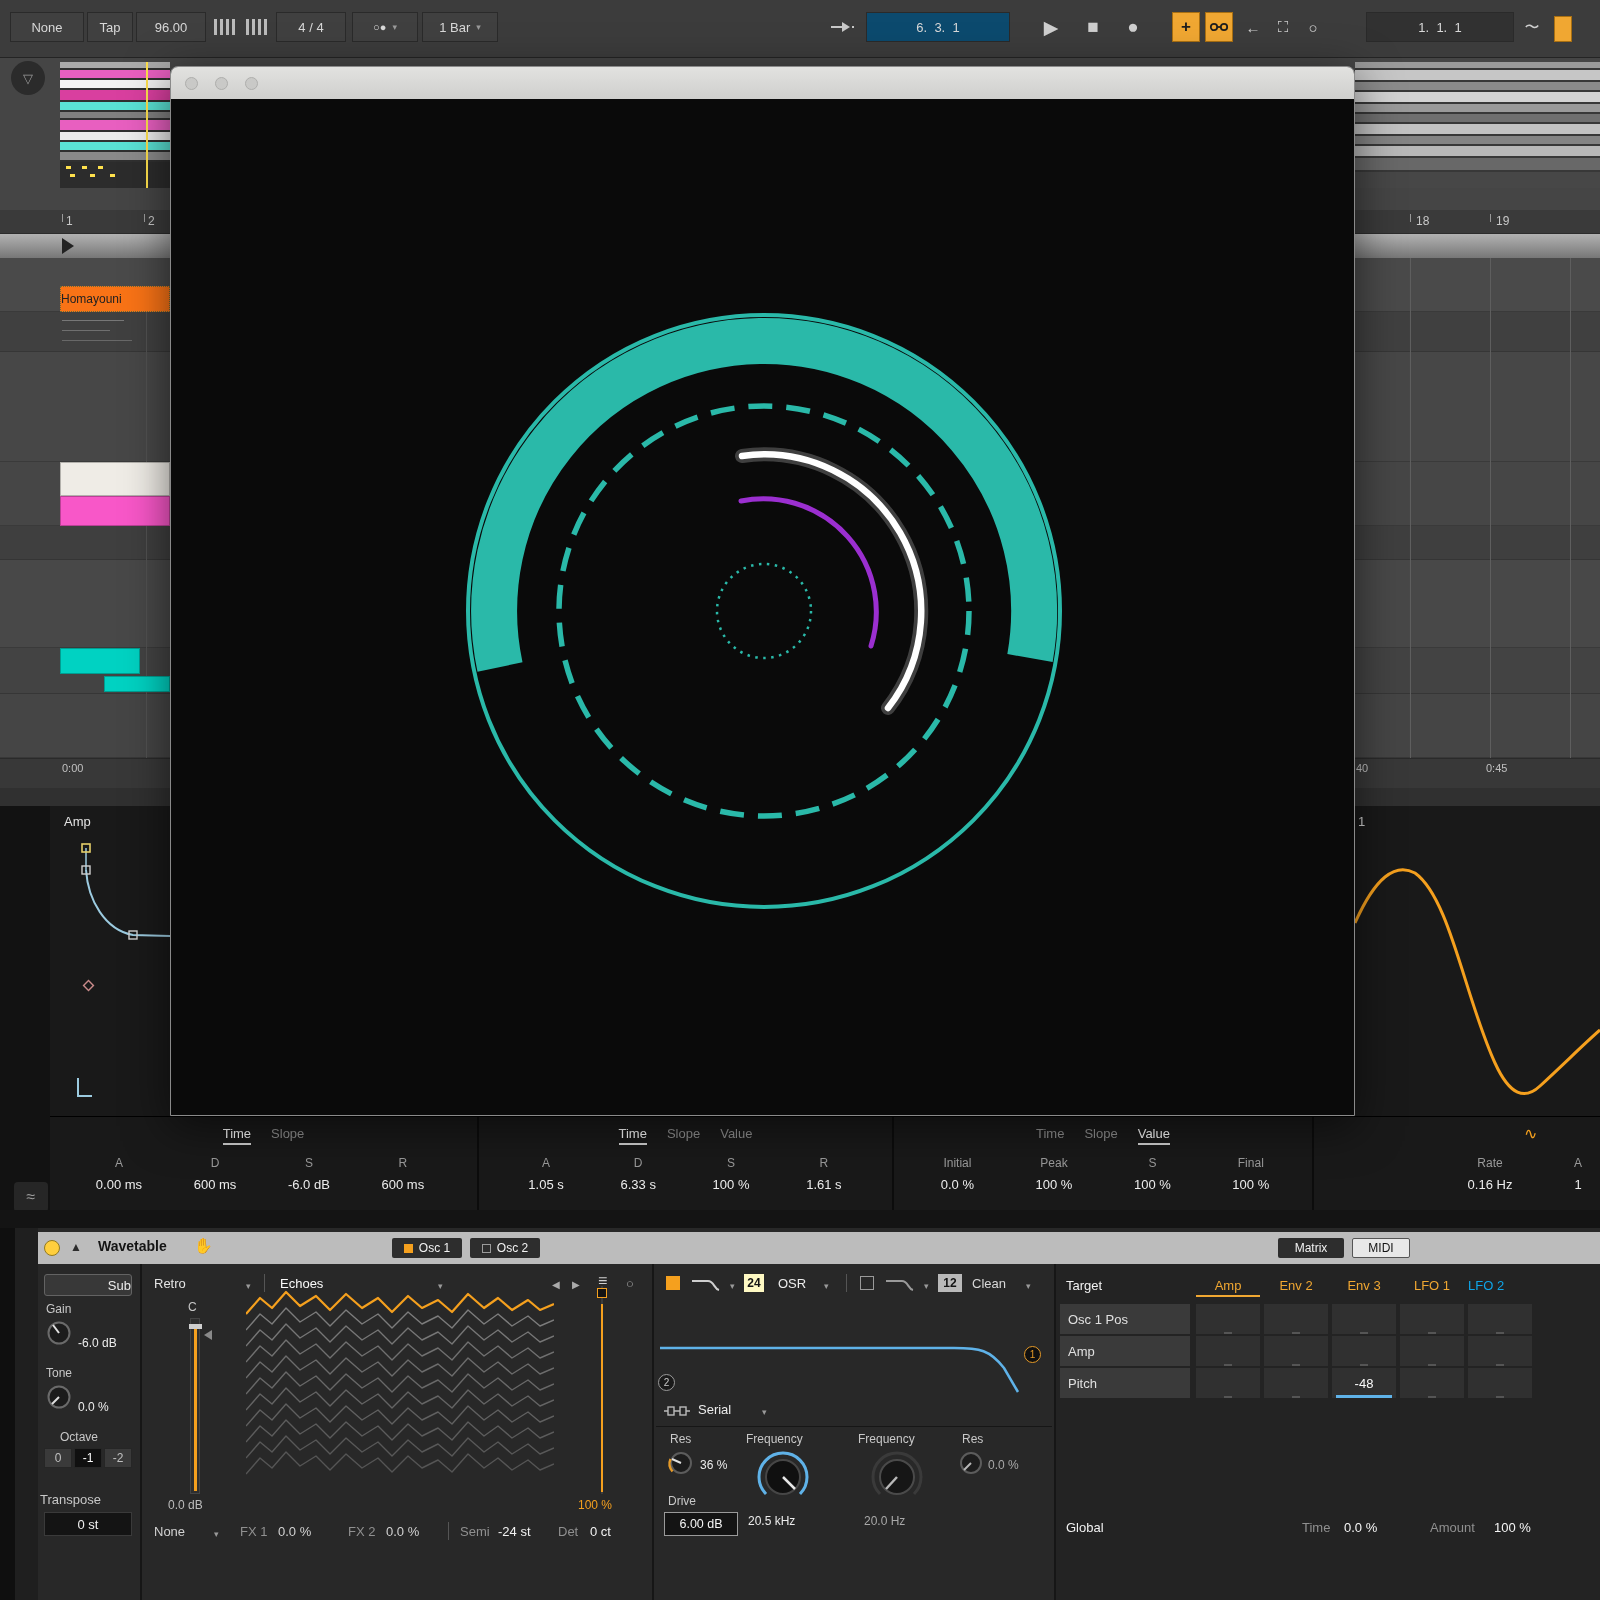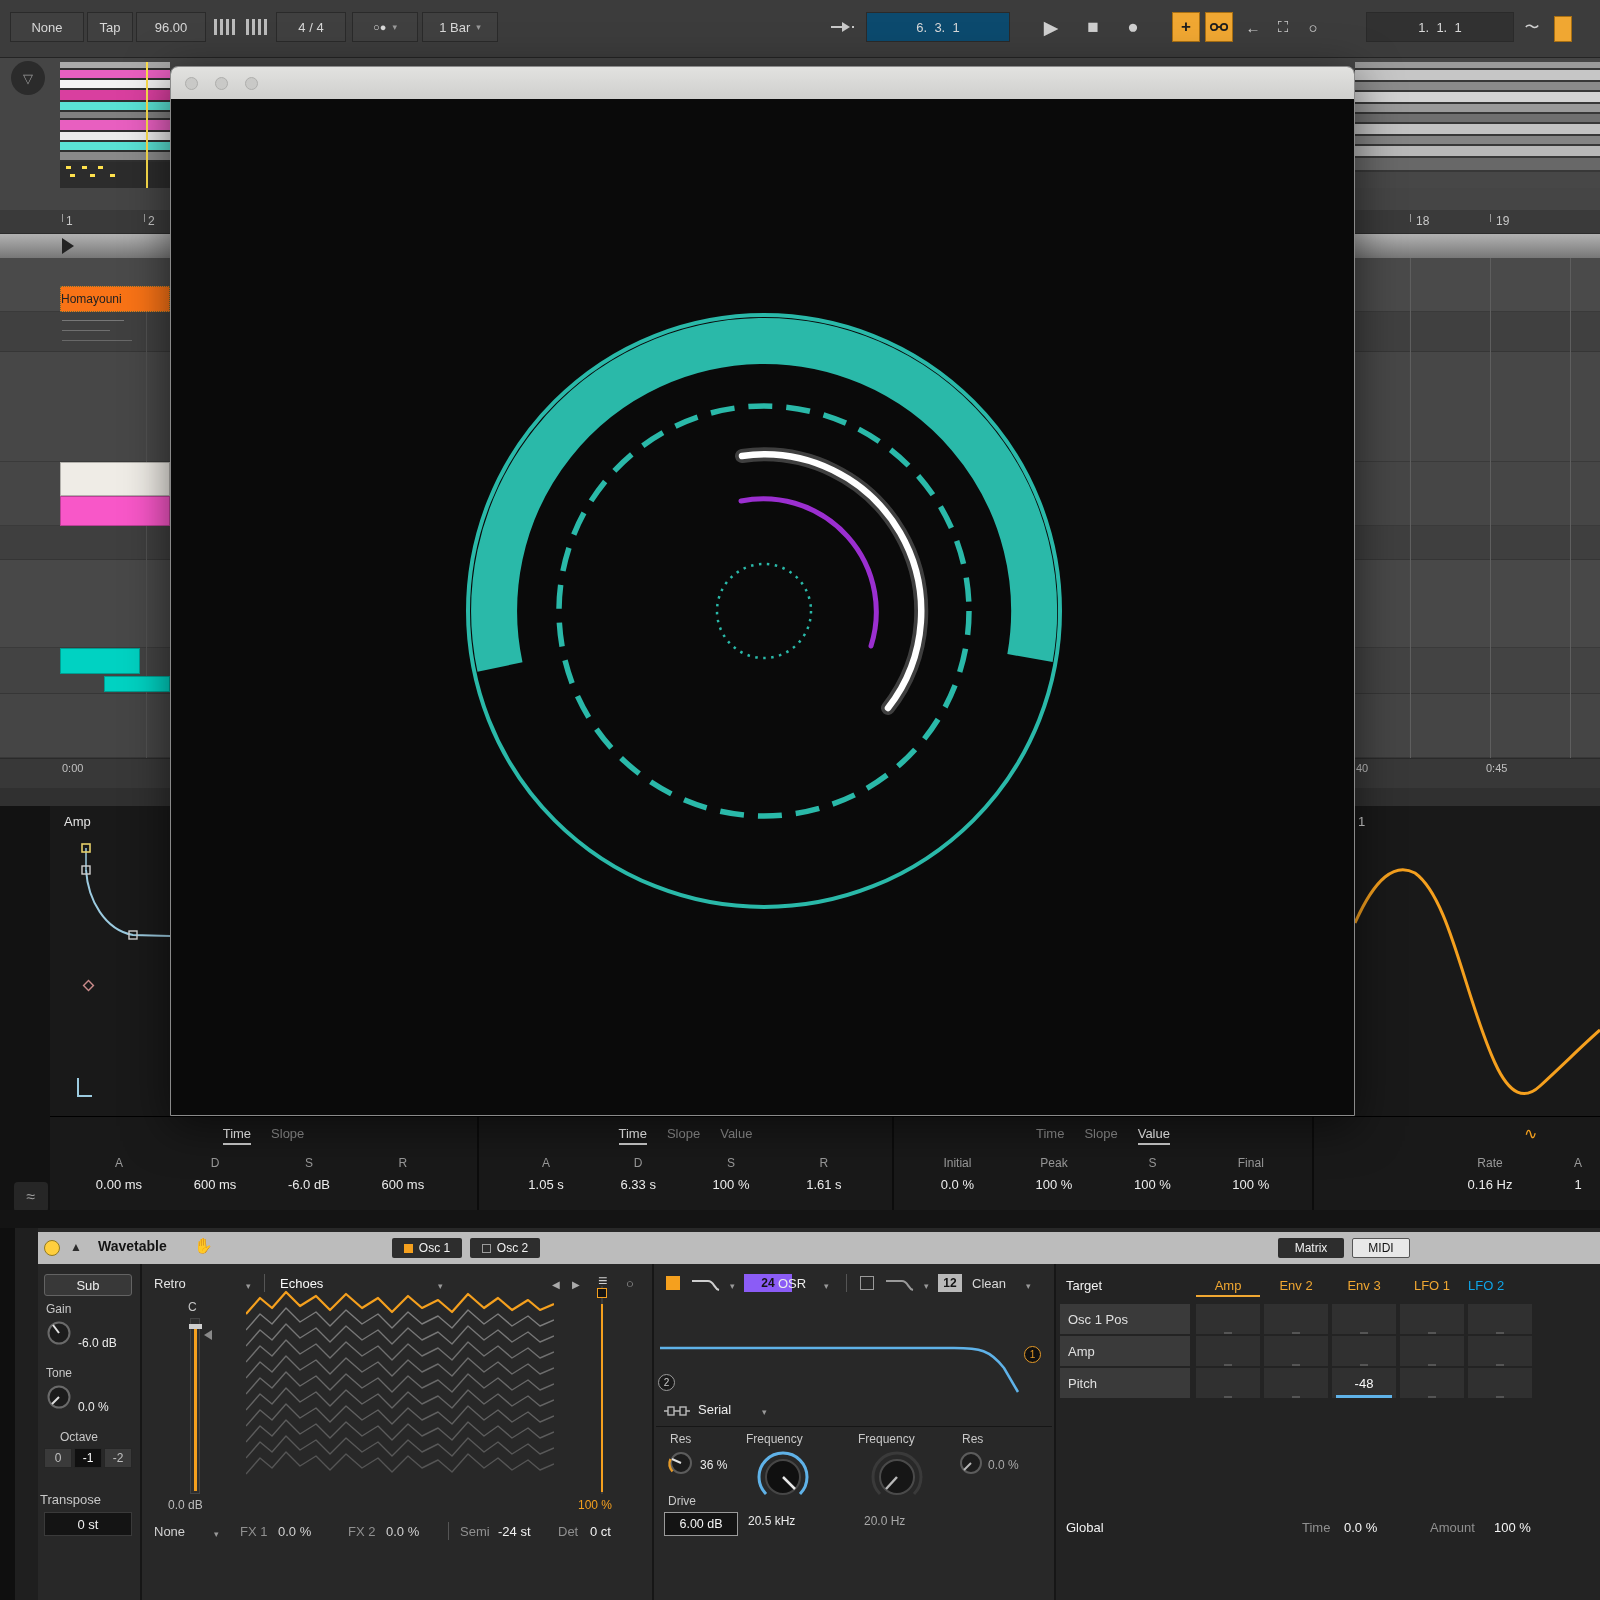--- a/index.html
+++ b/index.html
@@ -348,21 +348,21 @@
     </div>
   <div class="vtab" style="left:1352px;top:1238px;width:58px;background:#e8e8e8;color:#141414;border:1px solid #555">
       <span>MIDI</span>
     </div>
 
   <div class="ab" style="left:140px;top:1264px;width:2px;height:336px;background:#161616"></div>
   <div class="ab" style="left:652px;top:1264px;width:2px;height:336px;background:#161616"></div>
   <div class="ab" style="left:1054px;top:1264px;width:2px;height:336px;background:#161616"></div>
   <div class="ab" style="left:1056px;top:1264px;width:544px;height:336px;background:#232323"></div>
 
-  <div class="ab" style="left:44px;top:1274px;width:88px;height:22px;background:#383838;border:1px solid #636363;border-radius:3px;display:flex;align-items:center;justify-content:center;color:#ececec">
+  <div class="ab" style="left:44px;top:1274px;width:88px;height:22px;background:#383838;border:1px solid #636363;border-radius:3px;display:flex;align-items:center;justify-content:flex-end;color:#ececec">
       <span>Sub</span>
     </div>
   <span class="knoblbl" style="left:46px;top:1302px">Gain</span>
   <svg class="ab" style="left:44px;top:1318px" width="30" height="30" viewBox="0 0 30 30">
     <circle cx="15" cy="15" r="10.5" fill="#1c1c1c" stroke="#6a6a6a" stroke-width="2"></circle>
     <line x1="15" y1="15" x2="9" y2="7" stroke="#e0e0e0" stroke-width="2"></line>
   </svg>
   <span class="knobval" style="left:78px;top:1336px">-6.0 dB</span>
   <span class="knoblbl" style="left:46px;top:1366px">Tone</span>
   <svg class="ab" style="left:44px;top:1382px" width="30" height="30" viewBox="0 0 30 30">
@@ -438,21 +438,21 @@
   <span class="ab gray" style="left:460px;top:1524px">Semi</span>
   <span class="ab" style="left:498px;top:1524px;color:#f2f2f2">-24 st</span>
   <span class="ab gray" style="left:558px;top:1524px">Det</span>
   <span class="ab" style="left:590px;top:1524px;color:#f2f2f2">0 ct</span>
 
   <div class="ab" style="left:666px;top:1276px;width:14px;height:14px;background:#f5a01e"></div>
   <svg class="ab" style="left:690px;top:1276px" width="32" height="16" viewBox="0 0 32 16">
       <path d="M2,5 L18,5 C24,5 24,13 29,14" fill="none" stroke="#cfcfcf" stroke-width="2"></path>
     </svg>
   <span class="ab ddl" style="left:724px;top:1281px">▾</span>
-  <div class="obox" style="left:744px;top:1274px;width:48px;background:#8b5cf6;color:#141414">
+  <div class="obox" style="left:744px;top:1274px;width:20px;background:#fef9c3;color:#141414">
       <span>24</span>
     </div>
   <span class="ab" style="left:778px;top:1276px;color:#ececec"><span>OSR</span></span>
   <span class="ab ddl" style="left:818px;top:1281px">▾</span>
   <div class="ab" style="left:846px;top:1274px;width:1px;height:18px;background:#555"></div>
   <div class="ab" style="left:860px;top:1276px;width:14px;height:14px;border:1.6px solid #9a9a9a"></div>
   <svg class="ab" style="left:884px;top:1276px" width="32" height="16" viewBox="0 0 32 16">
       <path d="M2,5 L18,5 C24,5 24,13 29,14" fill="none" stroke="#9a9a9a" stroke-width="2"></path>
     </svg>
   <span class="ab ddl" style="left:918px;top:1281px">▾</span>

